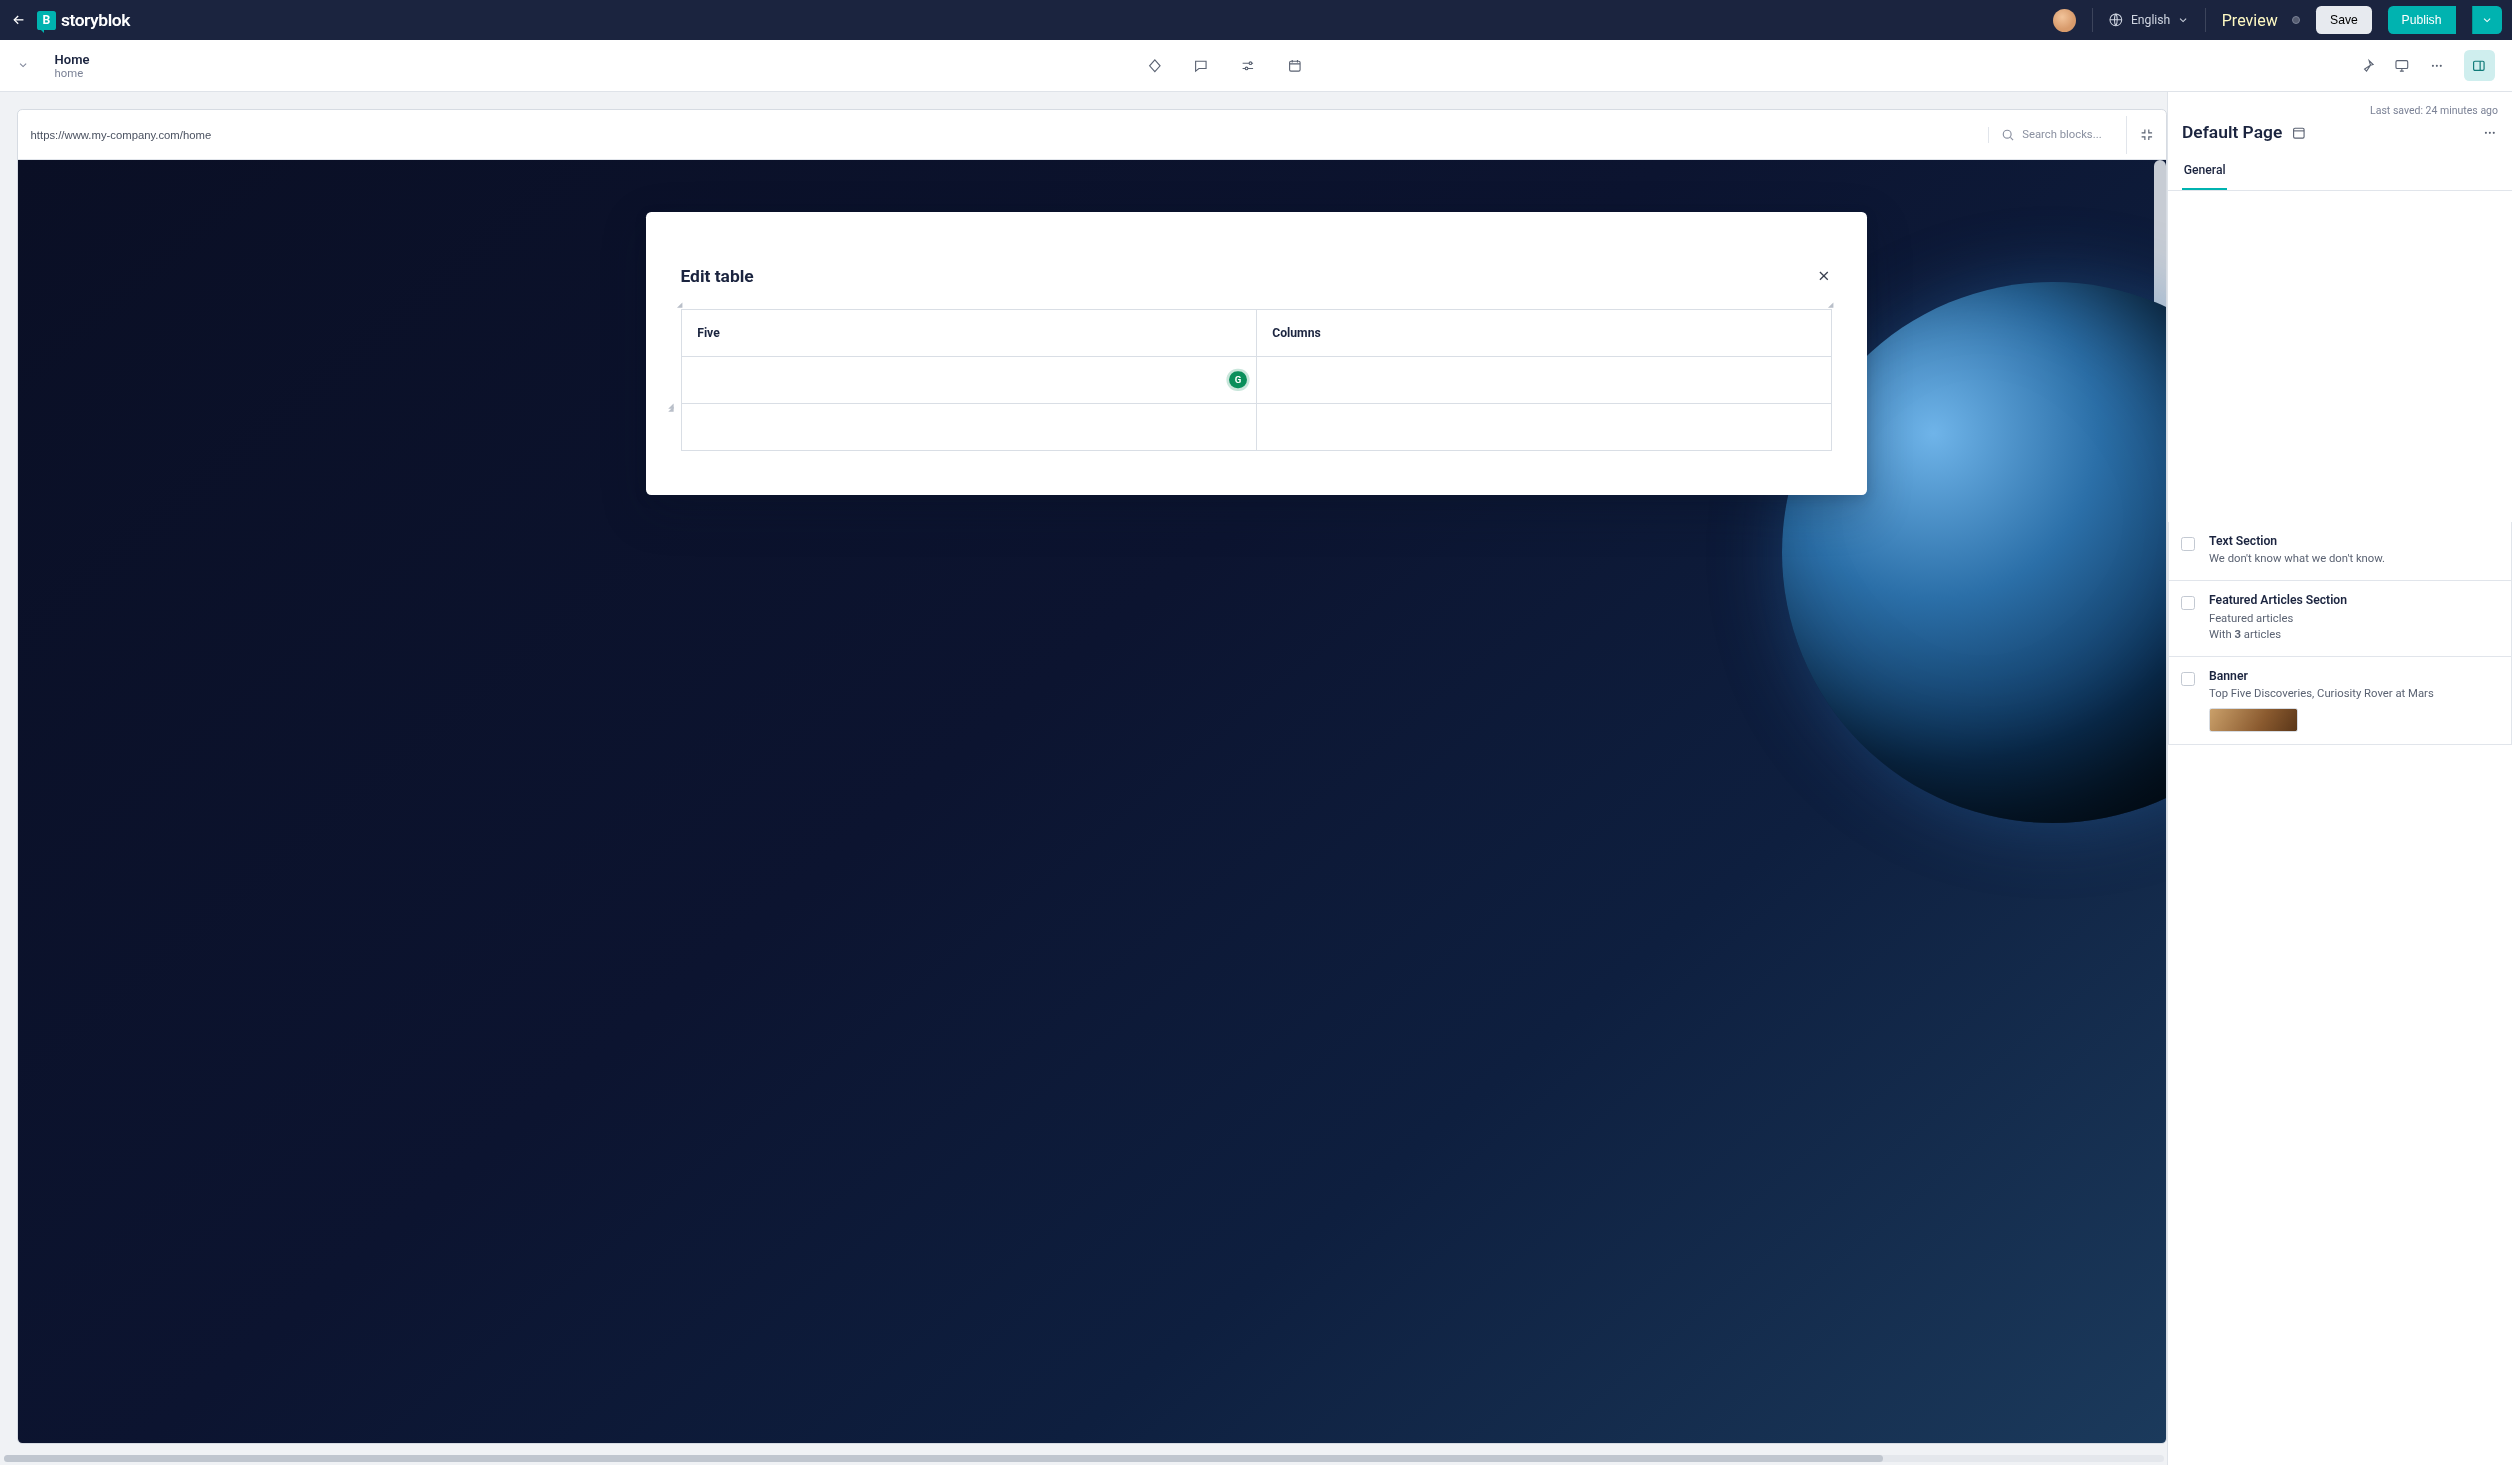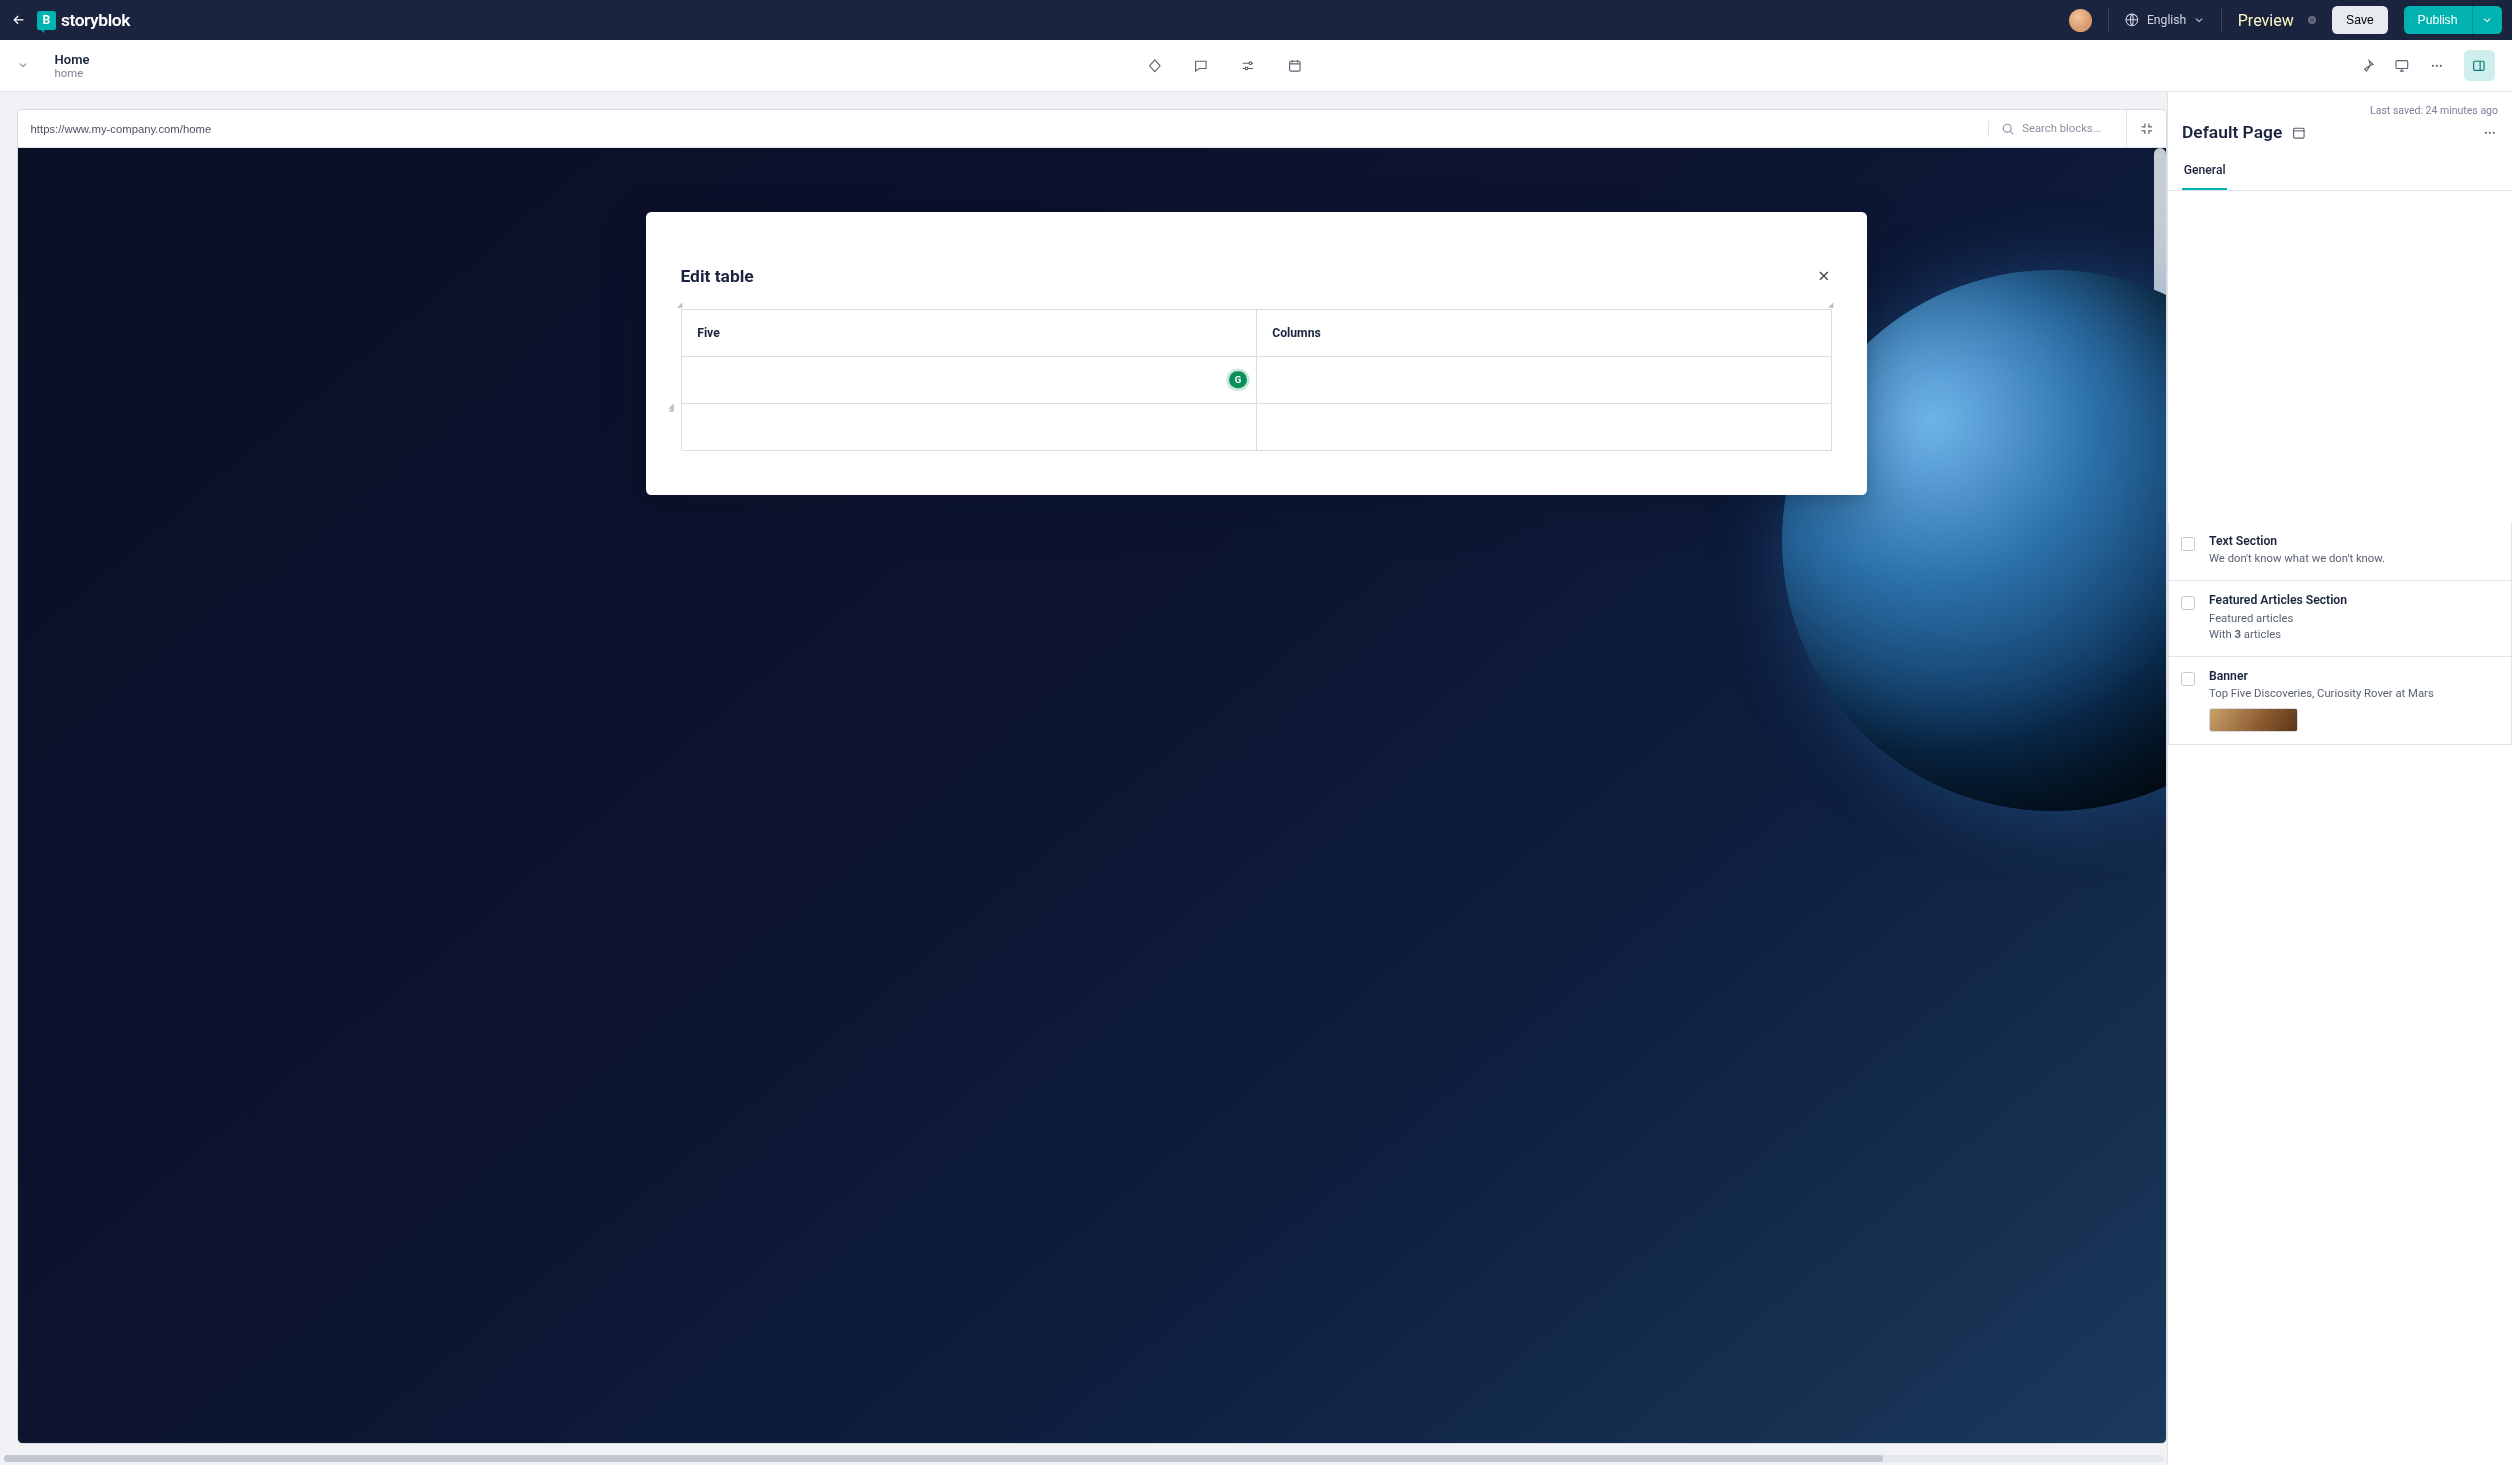--- a/index.html
+++ b/index.html
@@ -18,42 +18,42 @@
   .logo-mark::after{content:"";position:absolute;bottom:-3.5px;left:3.5px;width:0;height:0;border-left:4.4px solid transparent;border-top:4.4px solid #00b3b0;}
   .header-right { margin-left:auto; display:flex; align-items:center; gap: 15.7px; }
   .avatar { width:23px; height:23px; border-radius:50%; background: radial-gradient(circle at 40% 35%, #f2c49b 0%, #d89b6c 60%); }
   .vdiv{width:0.9px;height:24.4px;background:rgba(255,255,255,0.15);}
   .lang {display:flex;align-items:center;gap:7px;color:#cfd5e1;font-size:12.2px;}
   .preview-wrap{display:flex;align-items:center;gap:14px;color:#fef9c3;font-size:16px;}
   .dot{width:8.7px;height:8.7px;border-radius:50%;background:#555c70;border:1.7px solid #7b8296;}
   .btn{border:none;border-radius:5.2px;padding:7px 14px;font-size:12.2px;font-weight:500;cursor:pointer;}
   .btn-save{background:#e7eaef;color:#000000;}
   .btn-pub{background:#00b3b0;color:#fff;}
-  .pub-group{display:flex;}
+  .pub-group{display:flex;gap:16px;}
   .pub-group .btn-pub{border-radius:5.2px 0 0 5.2px;}
   .pub-drop{background:#00b3b0;border:none;border-left:0.9px solid rgba(0,0,0,0.15);border-radius:0 5.2px 5.2px 0;width:30px;display:flex;align-items:center;justify-content:center;cursor:pointer;}
 
   
   .subbar{height:52px;background:#fff;border-bottom:0.9px solid #dfe3e9;display:flex;align-items:center;padding:0 17.4px;}
   .crumb{display:flex;align-items:center;gap:25px;}
   .crumb-chev{color:#7b8296;}
   .crumb-text .title{font-weight:600;font-size:13px;color:#1b243f;}
   .crumb-text .slug{font-size:11.3px;color:#7b8296;}
   .center-tools{margin:0 auto;display:flex;gap:31px;color:#5a6272;}
   .right-tools{display:flex;gap:19px;align-items:center;color:#5a6272;}
   .panel-toggle{width:31px;height:31px;border-radius:5.2px;background:#cfeeee;display:flex;align-items:center;justify-content:center;color:#0f7a78;}
 
   
   .main{display:flex;height:calc(100% - 92px);}
   .canvas-col{flex:1;padding:17.4px 0 21px 17.4px;position:relative;min-width:0;}
   .side-col{width:345px;border-left:0.9px solid #dfe3e9;background:#fff;display:flex;flex-direction:column;min-height:0;}
 
   
   .frame{background:#fff;border:0.9px solid #d6dbe2;border-radius:5.2px;height:100%;display:flex;flex-direction:column;overflow:hidden;}
-  .urlbar{display:flex;align-items:center;height:38px;border-bottom:0.9px solid #e1e5eb;}
+  .urlbar{display:flex;align-items:center;height:50px;border-bottom:0.9px solid #e1e5eb;}
   .url-in{flex:1;padding:0 12.2px;font-size:11.3px;color:#4a5160;border:none;outline:none;}
   .url-tool{width:40px;height:38px;border-left:0.9px solid #e1e5eb;display:flex;align-items:center;justify-content:center;color:#5a6272;}
   .url-search{flex:0 0 138px;display:flex;align-items:center;gap:7px;border-left:0.9px solid #e1e5eb;padding:0 10.5px;color:#8a90a0;font-size:11.3px;}
   .preview-surface{flex:1;background:linear-gradient(140deg,#0a0f25 0%,#0c1430 45%,#0e1f3f 70%,#1b3a5c 100%);position:relative;overflow:hidden;}
   .earth{position:absolute;right:-157px;top:122px;width:541px;height:541px;border-radius:50%;background:radial-gradient(circle at 28% 28%,#6fb4e9 0%,#2b6fa8 30%,#0b3056 60%,#02101f 100%);box-shadow:inset -70px -35px 105px rgba(0,0,0,0.7),0 0 70px rgba(47,126,200,0.35);}
   .demo-hdr{position:absolute;top:44px;left:17.4px;right:17.4px;display:flex;align-items:center;justify-content:space-between;}
   .demo-brand{display:flex;align-items:center;gap:8.7px;color:#fff;font-size:19px;font-weight:500;}
   .demo-dot{width:24.4px;height:24.4px;border-radius:50%;background:#fff;position:relative;}
   .demo-dot::after{content:"";position:absolute;right:-1.7px;top:5.2px;width:12.2px;height:12.2px;border-radius:50%;background:#0a0f25;}
   .demo-actions{display:flex;align-items:center;gap:14px;}

